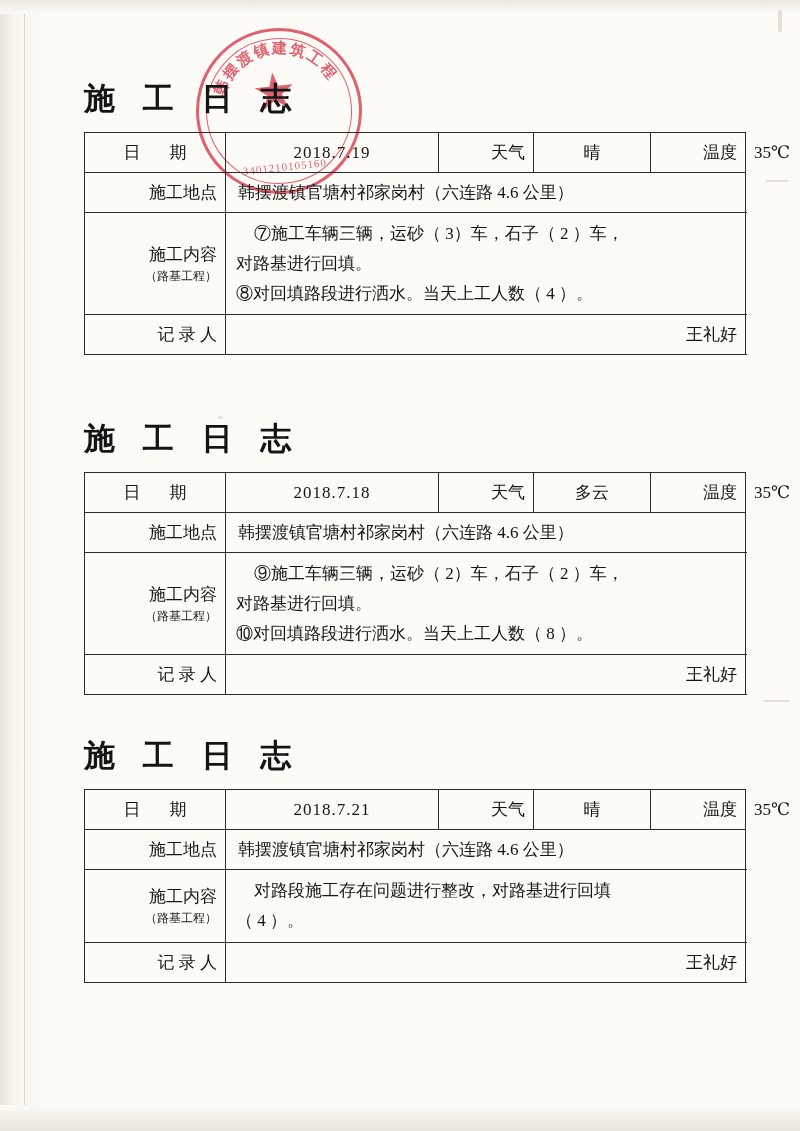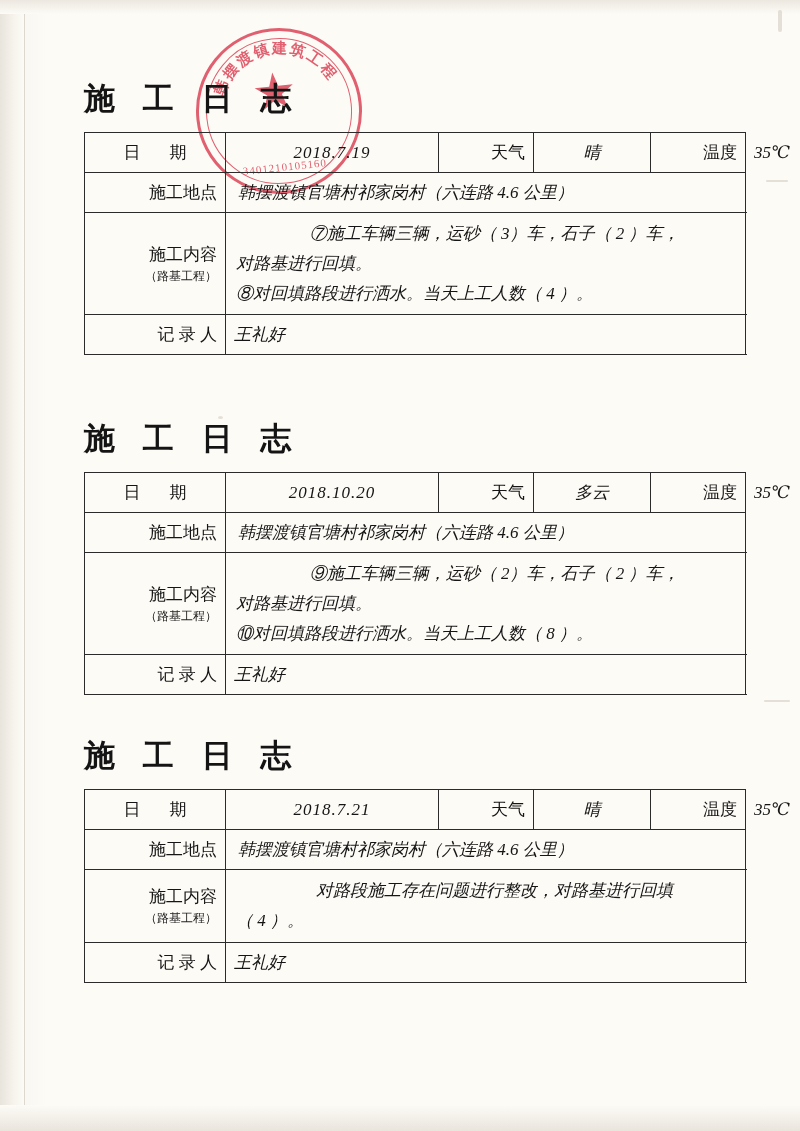--- a/index.html
+++ b/index.html
@@ -152,35 +152,34 @@
   .sub {
     display: block;
     font-size: 12px;
     letter-spacing: 0;
     margin-top: 2px;
     color: #222;
   }
   .hand {
     font-family: "Liberation Serif", "DejaVu Serif", serif;
     color: #15202e;
-    font-style: italic;
   }
   .center { text-align: center; }
   .row-h { height: 40px; padding-left: 31px; }
   .row-content { height: 86px; }
   .content-cell {
     line-height: 1.75;
     padding: 6px 10px 6px 10px !important;
     font-size: 16.5px;
   }
-  .content-cell .l1 { display: block; text-indent: 18px; text-align: center; }
+  .content-cell .l1 { display: block; text-indent: 18px; }
   .content-cell .l2 { display: block; }
   .content-cell .l3 { display: block; }
   .sig {
-    text-align: left;
+    text-align: right;
     font-size: 18px;
   }
   .date-val { text-align: center; font-size: 17px; letter-spacing: 1px; }
 </style>
 </head>
 <body>
 
 <div class="page">
   <div class="edge-left"></div>
   <div class="edge-top"></div>
@@ -241,21 +240,21 @@
     </tbody>
       </table>
   </div>
 
   <div class="section" style="top:418px;">
     <div class="title">施 工 日 志</div>
     <table class="log">
       <tbody>
           <tr class="row-h">
         <td class="lbl" style="width:118px;">日　期</td>
-        <td class="date-val hand" style="width:196px;">2018.10.20</td>
+        <td class="date-val hand" style="width:196px;">2018.7.18</td>
         <td class="lbl-nospace" style="width:78px;">天气</td>
         <td class="center hand" style="width:100px;">多云</td>
         <td class="lbl-nospace" style="width:78px;">温度</td>
         <td class="center hand">35℃</td>
       </tr>
       <tr class="row-h">
         <td class="lbl-nospace">施工地点</td>
         <td colspan="5" class="hand" style="padding-left:12px !important;">韩摆渡镇官塘村祁家岗村（六连路 4.6 公里）</td>
       </tr>
       <tr class="row-content">

